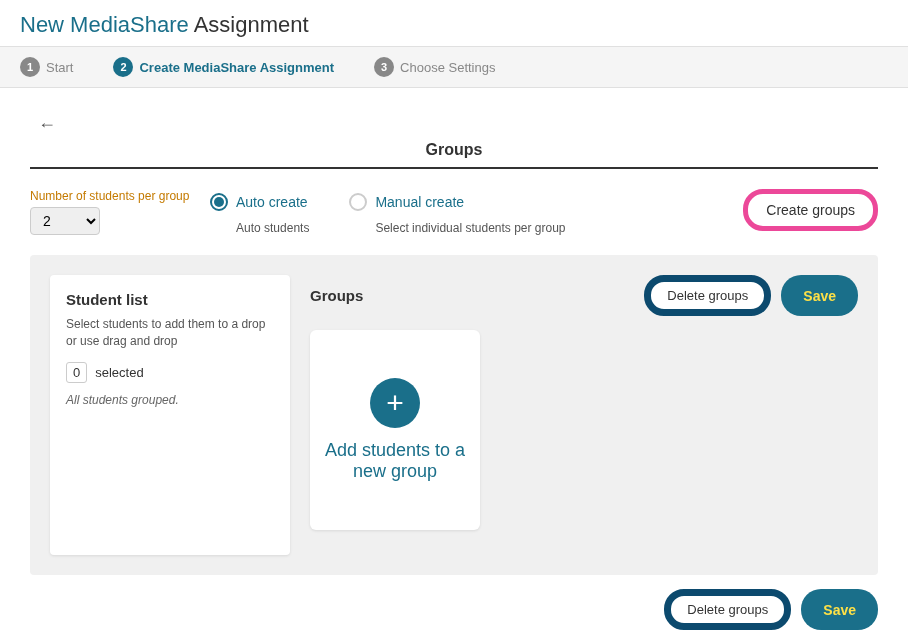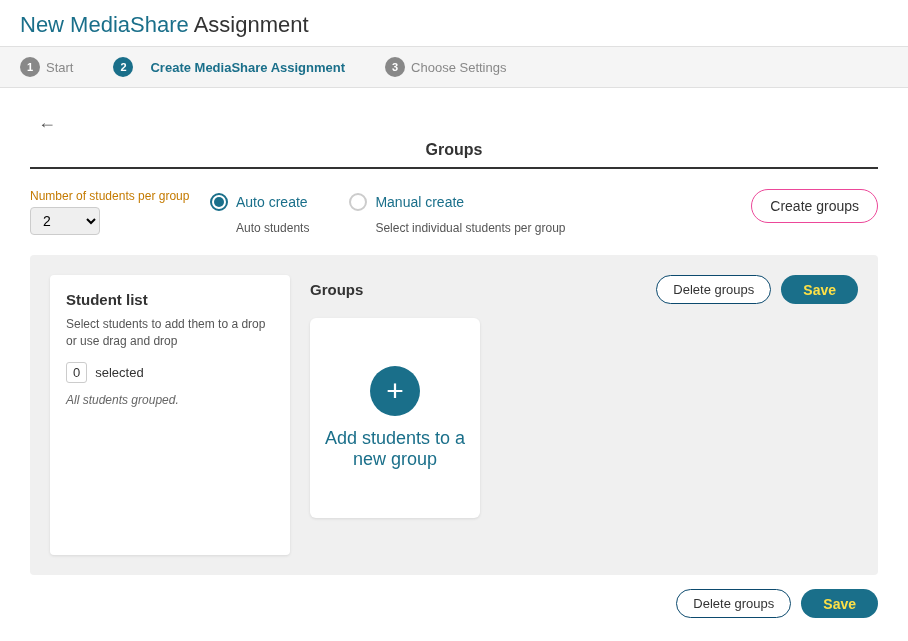--- a/index.html
+++ b/index.html
@@ -29,37 +29,37 @@
 
     .radio-options { display: flex; gap: 40px; flex: 1; padding-top: 4px; }
     .radio-option { display: flex; flex-direction: column; gap: 10px; }
     .radio-option-row { display: flex; align-items: center; gap: 8px; }
     .radio-circle { width: 18px; height: 18px; border-radius: 50%; border: 2px solid #ccc; display: flex; align-items: center; justify-content: center; cursor: pointer; flex-shrink: 0; }
     .radio-circle.checked { border-color: #1a6f8a; }
     .radio-circle.checked::after { content: ''; width: 10px; height: 10px; border-radius: 50%; background: #1a6f8a; display: block; }
     .radio-label { font-size: 14px; color: #1a6f8a; font-weight: 500; cursor: pointer; }
     .radio-sub { font-size: 12px; color: #555; padding-left: 26px; }
 
-    .create-groups-btn { border: 1px solid #ec4899; border-radius: 20px; background: #fff; padding: 8px 18px; cursor: pointer; font-size: 14px; color: #333; white-space: nowrap; }
+    .create-groups-btn { border: 5px solid #ec4899; border-radius: 20px; background: #fff; padding: 8px 18px; cursor: pointer; font-size: 14px; color: #333; white-space: nowrap; }
 
     .main-panel { background: #f0f0f0; border-radius: 4px; padding: 20px; display: flex; gap: 20px; min-height: 320px; }
 
     .student-list-panel { background: #fff; border-radius: 4px; padding: 16px; width: 240px; flex-shrink: 0; box-shadow: 0 1px 3px rgba(0,0,0,0.1); }
     .student-list-title { font-size: 15px; font-weight: bold; margin-bottom: 8px; }
     .student-list-desc { font-size: 12px; color: #555; margin-bottom: 12px; line-height: 1.4; }
     .selected-count-row { display: flex; align-items: center; gap: 8px; margin-bottom: 10px; }
     .count-box { border: 1px solid #ccc; border-radius: 3px; padding: 2px 6px; font-size: 13px; color: #333; }
     .selected-text { font-size: 13px; color: #333; }
     .all-grouped { font-size: 12px; color: #666; font-style: italic; }
 
     .groups-panel { flex: 1; }
     .groups-panel-header { display: flex; align-items: center; justify-content: space-between; margin-bottom: 14px; }
     .groups-panel-title { font-size: 15px; font-weight: bold; }
     .groups-actions { display: flex; gap: 10px; }
-    .delete-groups-btn { border: 1px solid #0c4a6e; border-radius: 20px; background: #fff; padding: 6px 16px; cursor: pointer; font-size: 13px; color: #333; }
+    .delete-groups-btn { border: 7px solid #0c4a6e; border-radius: 20px; background: #fff; padding: 6px 16px; cursor: pointer; font-size: 13px; color: #333; }
     .save-btn { border: none; border-radius: 20px; background: #1a6f8a; padding: 6px 22px; cursor: pointer; font-size: 14px; color: #fde047; font-weight: bold; }
 
     .add-group-card { background: #fff; border-radius: 6px; width: 170px; height: 200px; display: flex; flex-direction: column; align-items: center; justify-content: center; gap: 12px; cursor: pointer; box-shadow: 0 1px 3px rgba(0,0,0,0.1); }
     .add-group-icon { width: 50px; height: 50px; border-radius: 50%; background: #1a6f8a; color: #fff; font-size: 30px; display: flex; align-items: center; justify-content: center; line-height: 1; }
     .add-group-label { color: #1a6f8a; font-size: 18px; text-align: center; font-weight: 500; }
 
     .bottom-actions { display: flex; justify-content: flex-end; gap: 10px; margin-top: 14px; }
   </style>
 </head>
 <body>
@@ -69,21 +69,21 @@
 </div>
 
 <div class="stepper-bar">
   <div class="step">
     <div class="step-num">1</div>
     <span class="step-label">Start</span>
   </div>
   <span class="step-divider"></span>
   <div class="step active">
     <div class="step-num" style="background:#1a6f8a;">2</div>
-    <span class="step-label" style="color:#1a6f8a;font-weight:bold;margin-left:11px;">Create MediaShare Assignment</span>
+    <span class="step-label" style="color:#1a6f8a;font-weight:bold;">Create MediaShare Assignment</span>
   </div>
   <span class="step-divider"></span>
   <div class="step">
     <div class="step-num">3</div>
     <span class="step-label">Choose Settings</span>
   </div>
 </div>
 
 <div class="content-area">
 

